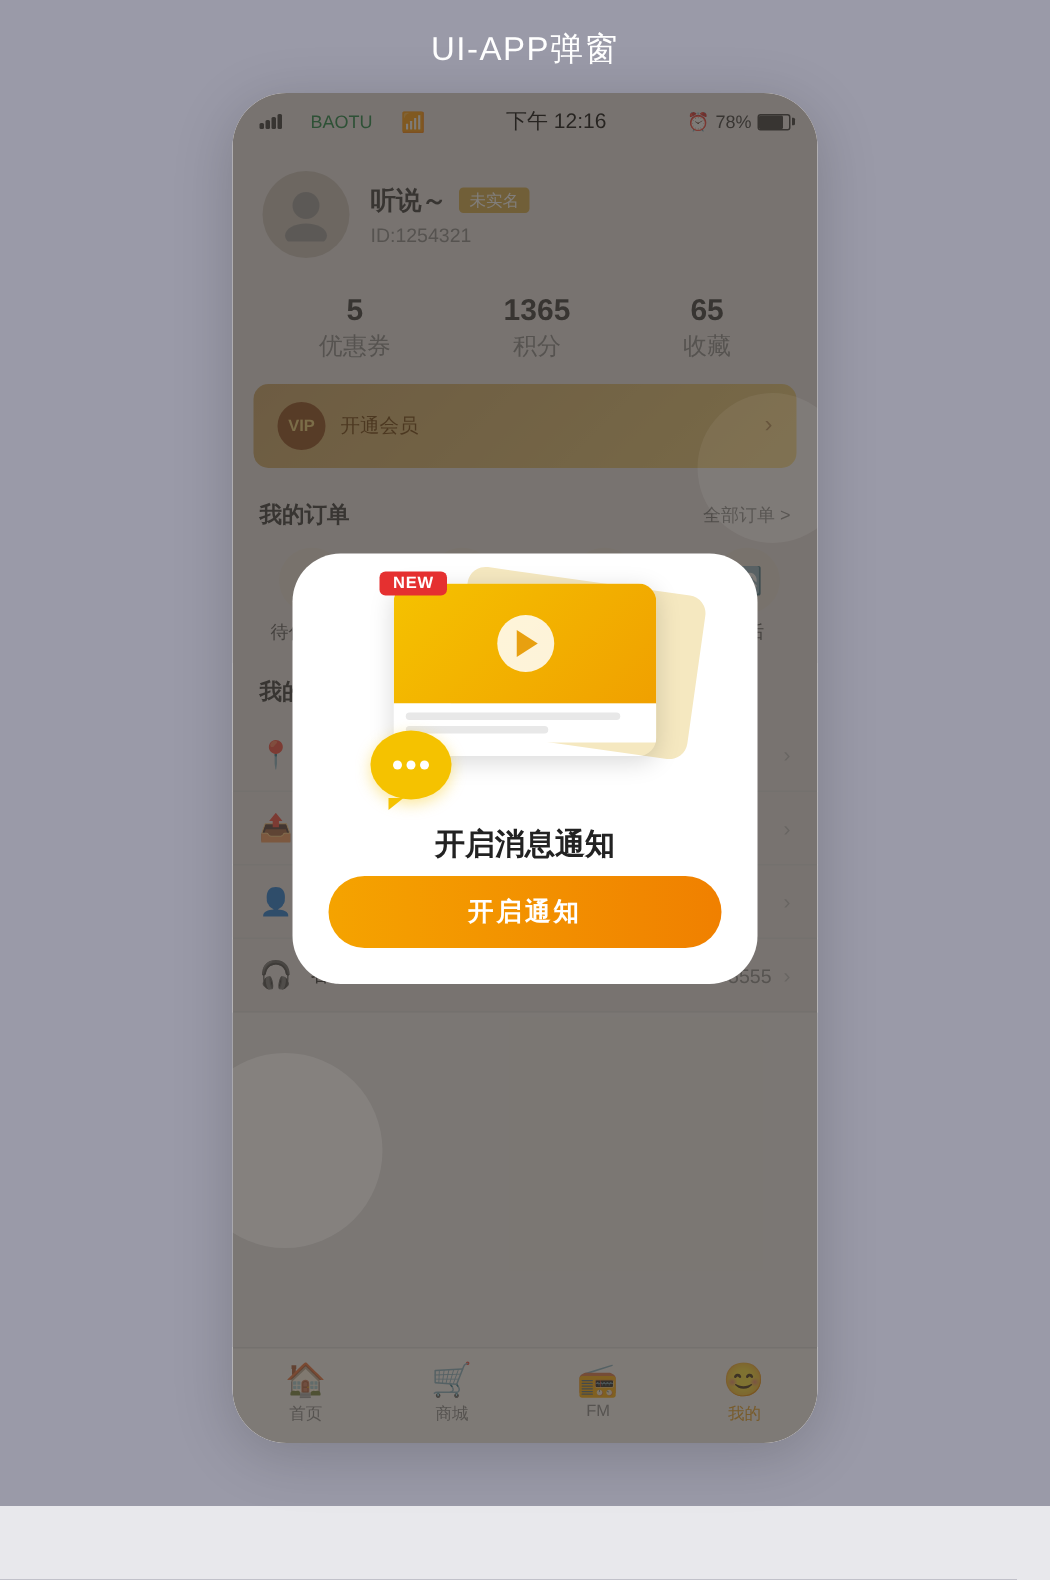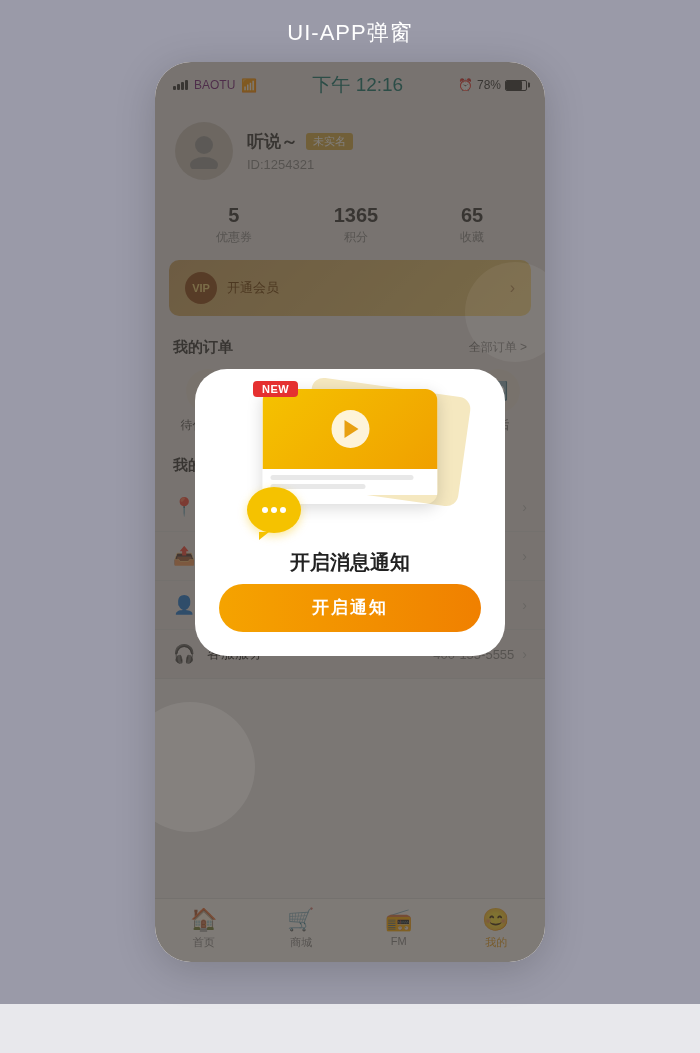--- a/index.html
+++ b/index.html
@@ -38,27 +38,27 @@
     
     .status-bar {
       display: flex;
       align-items: center;
       justify-content: space-between;
       padding: 10px 18px 6px;
       background: #e8e3e3;
     }
     .status-left {
       display: flex;
-      gap: 6px;
+      gap: 19px;
       font-size: 12px;
-      color: #701a75;
+      color: #15803d;
     }
     .status-center {
-      font-size: 19px;
-      color: #0f766e;
+      font-size: 14px;
+      color: #000000;
       font-weight: 500;
     }
     .status-right {
       display: flex;
       align-items: center;
       gap: 4px;
       font-size: 12px;
       color: #333;
     }
     .signal-bars {
@@ -161,21 +161,21 @@
     }
     .stat-item {
       text-align: center;
     }
     .stat-num {
       font-size: 20px;
       font-weight: 700;
       color: #333;
     }
     .stat-label {
-      font-size: 12px;
+      font-size: 16px;
       color: #888;
       margin-top: 2px;
     }
 
     
     .vip-banner {
       margin: 0 14px 12px;
       background: linear-gradient(135deg, #c8a060, #e8c870);
       border-radius: 10px;
       padding: 12px 16px;

